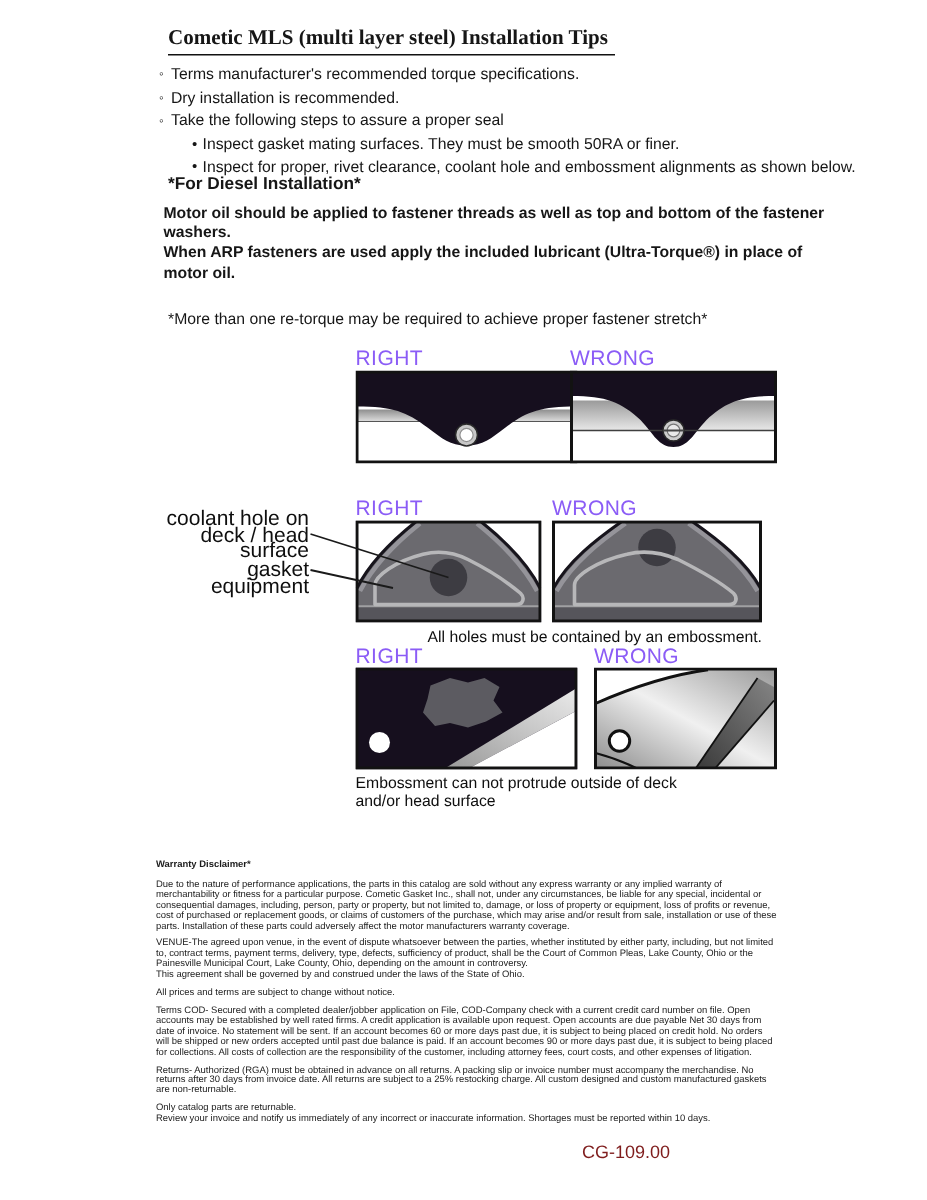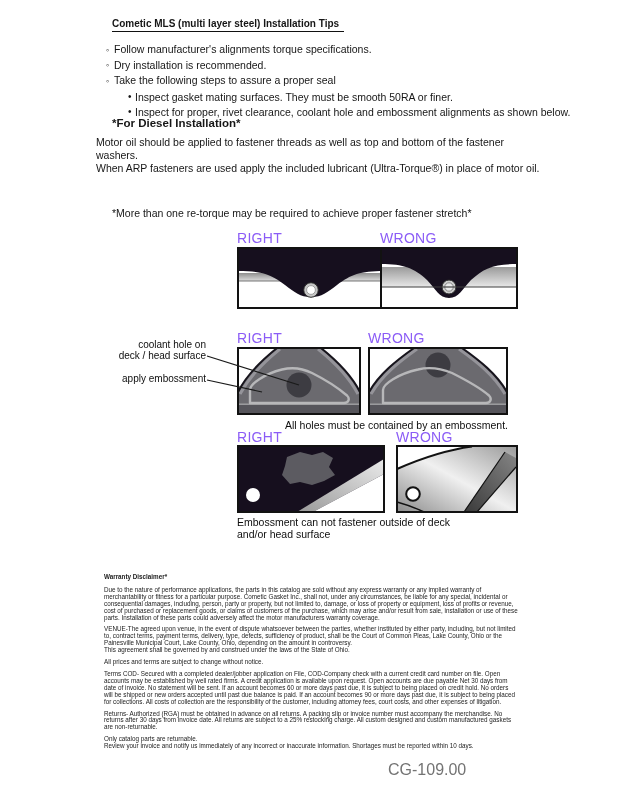--- a/index.html
+++ b/index.html
@@ -9,52 +9,52 @@
   }
   html,body{margin:0;padding:0;}
   body{background:#ffffff;}
   .page{
     position:relative; width:618px; height:800px; background:#fff;
     font-family:"Liberation Sans", sans-serif; color:var(--ink);
     overflow:hidden;
   }
   .abs{position:absolute;}
   .title{
-    left:112px; top:18px; font-size:10px; font-weight:700;
-    border-bottom:1.8px solid #111; padding:0 5px 1.5px 0; white-space:nowrap;
+    left:112px; top:18px; font-size:14px; font-weight:700;
+    border-bottom:1.8px solid #111; padding:0 5px 1.5px 0; white-space:nowrap;font-family:Liberation Serif, serif;
   }
   .tips{left:106px; top:42px; font-size:10.5px; line-height:15px; width:460px;}
   .tip{white-space:nowrap;}
   .tip .mk{display:inline-block; width:8px; font-size:9px; vertical-align:0.5px;}
   .tip.sub{padding-left:22px;}
   .tip.sub .mk{width:7px; font-size:10px;}
   .diesel-h{left:112px; top:117px; font-size:11.5px; font-weight:700;}
   .body-p{font-size:10.5px; line-height:13.2px; white-space:pre-line; margin:0;}
-  .p1{left:96px; top:136px; width:450px;}
+  .p1{left:109px; top:136px; width:450px;font-weight:bold;}
   .p2{left:112px; top:170px; width:450px;}
   .p3{left:112px; top:207px; width:450px;}
   .dlabel{font-size:14px; letter-spacing:0.3px; color:#8b5cf6;}
   .dbox{z-index:1;}
   .caption{font-size:10.5px; line-height:12px; color:#0e0e0e; white-space:pre-line;}
-  .annot{font-size:10px; line-height:10.5px; text-align:right; white-space:pre-line; color:#0e0e0e;}
+  .annot{font-size:14px; line-height:10.5px; text-align:right; white-space:pre-line; color:#0e0e0e;}
   .leader{z-index:5; pointer-events:none;}
   .warranty{left:104px; top:574px; width:414px; font-size:6.3px; line-height:6.9px; color:#1b1b1b;}
   .warranty p{margin:0 0 5px 0;}
   .warranty .wh{font-weight:700; margin-bottom:6px;}
-  .footer-code{left:388px; top:761px; font-size:16px; color:#737373;}
+  .footer-code{left:388px; top:761px; font-size:12px; color:#7f1d1d;}
 </style>
 </head>
 <body>
 
 <div class="page">
 
   <div class="abs title">Cometic MLS (multi layer steel) Installation Tips</div>
 
   <div class="abs tips">
-    <div class="tip"><span class="mk">◦</span><span>Follow manufacturer's alignments torque specifications.</span></div>
+    <div class="tip"><span class="mk">◦</span><span>Terms manufacturer's recommended torque specifications.</span></div>
     <div class="tip"><span class="mk">◦</span><span>Dry installation is recommended.</span></div>
     <div class="tip"><span class="mk">◦</span><span>Take the following steps to assure a proper seal</span></div>
     <div class="tip sub"><span class="mk">•</span><span>Inspect gasket mating surfaces.  They must be smooth 50RA or finer.</span></div>
     <div class="tip sub"><span class="mk">•</span><span>Inspect for proper, rivet clearance, coolant hole and embossment alignments as shown below.</span></div>
   </div>
 
   <div class="abs diesel-h">*For Diesel Installation*</div>
   <p class="abs body-p p1">Motor oil should be applied to fastener threads as well as top and bottom of the fastener washers.
 When ARP fasteners are used apply the included lubricant (Ultra-Torque®) in place of motor oil.</p>
   <p class="abs body-p p3">*More than one re-torque may be required to achieve proper fastener stretch*</p>
@@ -95,21 +95,21 @@
     <line x1="62" y1="40" x2="76" y2="40" stroke="#444" stroke-width="1.2"></line>
     <rect x="1" y="1" width="136" height="60" fill="none" stroke="#121212" stroke-width="2"></rect>
   </svg>
 
 
   <div class="abs dlabel" style="left:237px;top:330px;width:124px;">RIGHT</div>
   <div class="abs dlabel" style="left:368px;top:330px;width:140px;">WRONG</div>
 
   <div class="abs annot" style="left:100px;top:340px;width:106px;">coolant hole on
 deck / head surface</div>
-  <div class="abs annot" style="left:100px;top:374px;width:106px;">apply embossment</div>
+  <div class="abs annot" style="left:100px;top:374px;width:106px;">gasket equipment</div>
 
   <svg class="abs leader" style="left:100px;top:330px;" width="420" height="110" viewBox="0 0 420 110">
     <line x1="107" y1="26" x2="199" y2="55" stroke="#1a1a1a" stroke-width="1.2"></line>
     <line x1="107" y1="50" x2="162" y2="62" stroke="#1a1a1a" stroke-width="1.2"></line>
   </svg>
 
   <svg class="abs dbox" style="left:237px;top:347px;" width="124" height="68" viewBox="0 0 124 68">
     <rect width="124" height="68" fill="var(--diagram-gray,#6b6a6f)"></rect>
     <rect x="1" y="56.5" width="122" height="1.4" fill="#a0a0a2"></rect>
     <rect x="1" y="58" width="122" height="9" fill="#56555b"></rect>
@@ -175,21 +175,21 @@
     <path d="M1,24 C26,13 50,5 76,1.5 L121,1 L121,67 L1,67 Z" fill="url(#g3b)"></path>
     <path d="M1,24 C26,13 50,5 76,1.5" fill="none" stroke="#121212" stroke-width="2"></path>
     <polygon points="68,67 109,7 120,13 120,22 81,67" fill="url(#g3c)"></polygon>
     <path d="M68,67 L109,7" stroke="#111" stroke-width="1.2" fill="none"></path>
     <path d="M81,67 L120,22" stroke="#111" stroke-width="1.2" fill="none"></path>
     <path d="M1,57 C12,60 20,63 28,67" fill="none" stroke="#111" stroke-width="1.5"></path>
     <circle cx="17" cy="49" r="6.8" fill="#ffffff" stroke="#111" stroke-width="2"></circle>
     <rect x="1" y="1" width="120" height="66" fill="none" stroke="#121212" stroke-width="2"></rect>
   </svg>
 
-  <div class="abs caption" style="left:237px;top:516px;">Embossment can not fastener outside of deck
+  <div class="abs caption" style="left:237px;top:516px;">Embossment can not protrude outside of deck
 and/or head surface</div>
 
   <div class="abs warranty">
     <div class="wh">Warranty Disclaimer*</div>
     <p style="white-space:pre-line;">Due to the nature of performance applications, the parts in this catalog are sold without any express warranty or any implied warranty of merchantability or fitness for a particular purpose.  Cometic Gasket Inc., shall not, under any circumstances, be liable for any special, incidental or consequential damages, including, person, party or property, but not limited to, damage, or loss of property or equipment, loss of profits or revenue, cost of purchased or replacement goods, or claims of customers of the purchase, which may arise and/or result from sale, installation or use of these parts.  Installation of these parts could adversely affect the motor manufacturers warranty coverage.</p>
     <p style="white-space:pre-line;">VENUE-The agreed upon venue, in the event of dispute whatsoever between the parties, whether instituted by either party, including, but not limited to, contract terms, payment terms, delivery, type, defects, sufficiency of product, shall be the Court of Common Pleas, Lake County, Ohio or the Painesville Municipal Court, Lake County, Ohio, depending on the amount in controversy.
 This agreement shall be governed by and construed under the laws of the State of Ohio.</p>
     <p style="white-space:pre-line;">All prices and terms are subject to change without notice.</p>
     <p style="white-space:pre-line;">Terms COD- Secured with a completed dealer/jobber application on File, COD-Company check with a current credit card number on file.  Open accounts may be established by well rated firms.  A credit application is available upon request.  Open accounts are due payable Net 30 days from date of invoice.  No statement will be sent.  If an account becomes 60 or more days past due, it is subject to being placed on credit hold.  No orders will be shipped or new orders accepted until past due balance is paid.  If an account becomes 90 or more days past due, it is subject to being placed for collections.  All costs of collection are the responsibility of the customer, including attorney fees, court costs, and other expenses of litigation.</p>
     <p style="white-space:pre-line;">Returns- Authorized (RGA) must be obtained in advance on all returns.  A packing slip or invoice number must accompany the merchandise.  No returns after 30 days from invoice date.  All returns are subject to a 25% restocking charge.  All custom designed and custom manufactured gaskets are non-returnable.</p>

